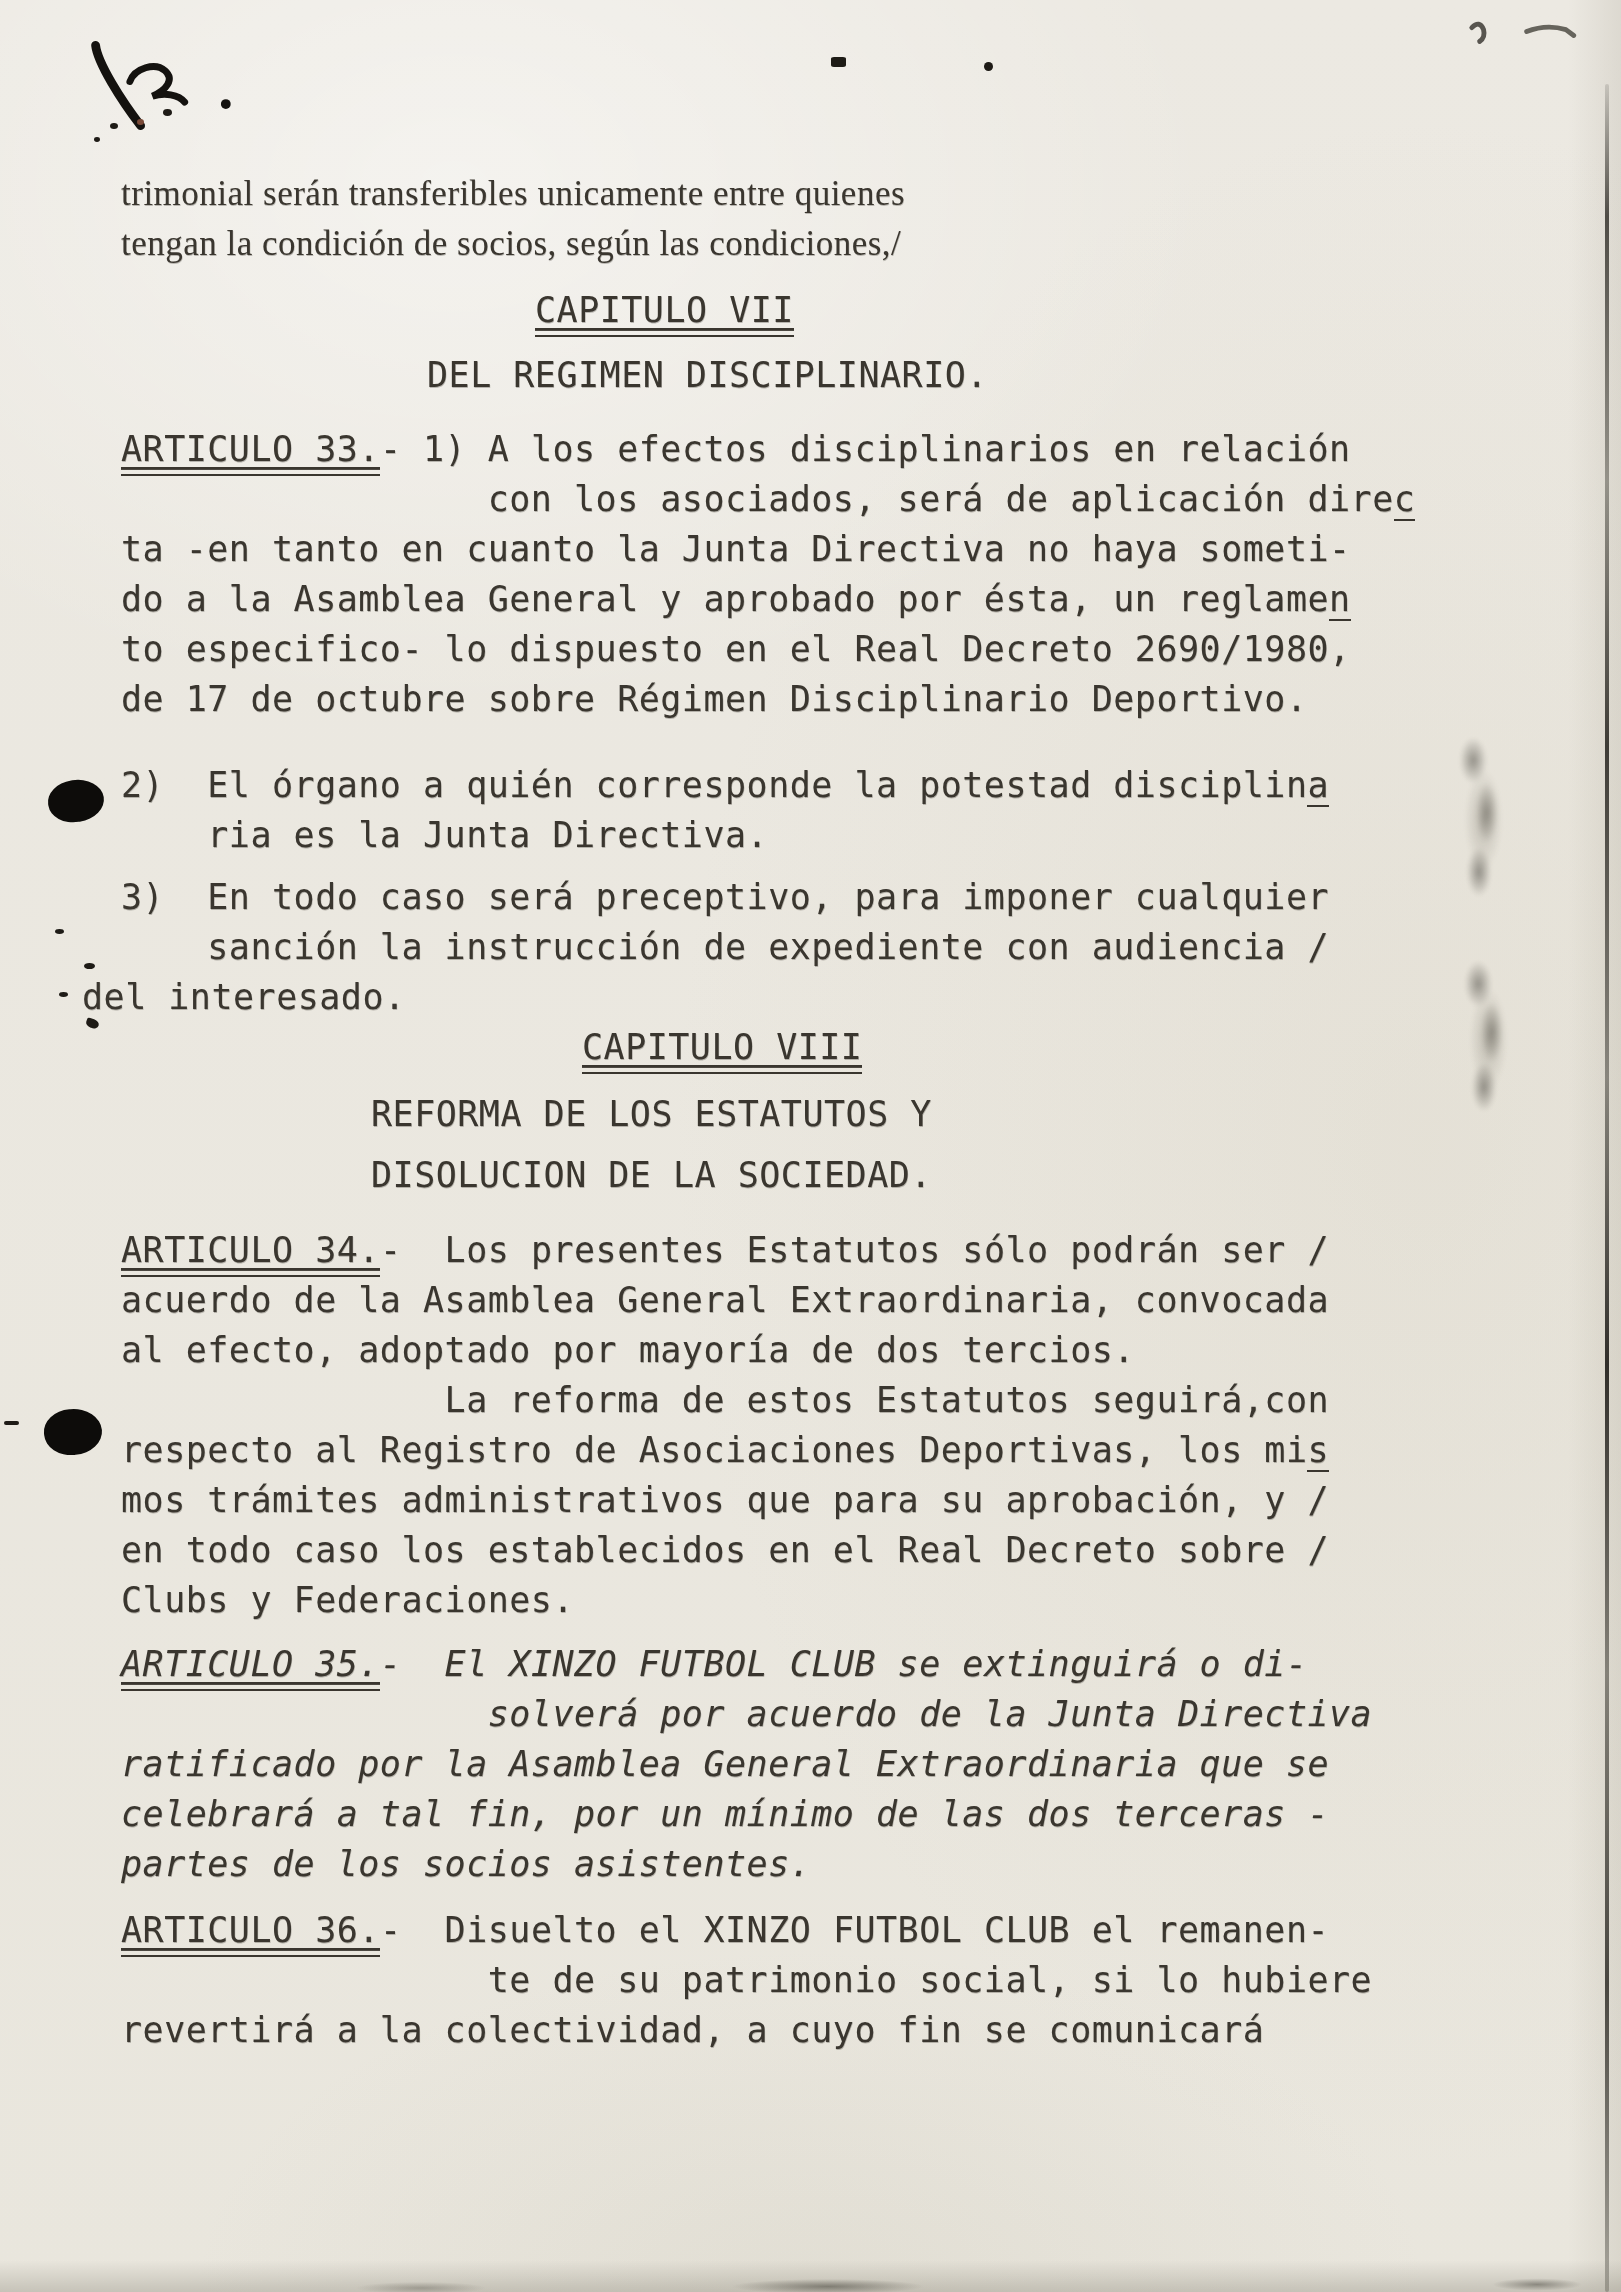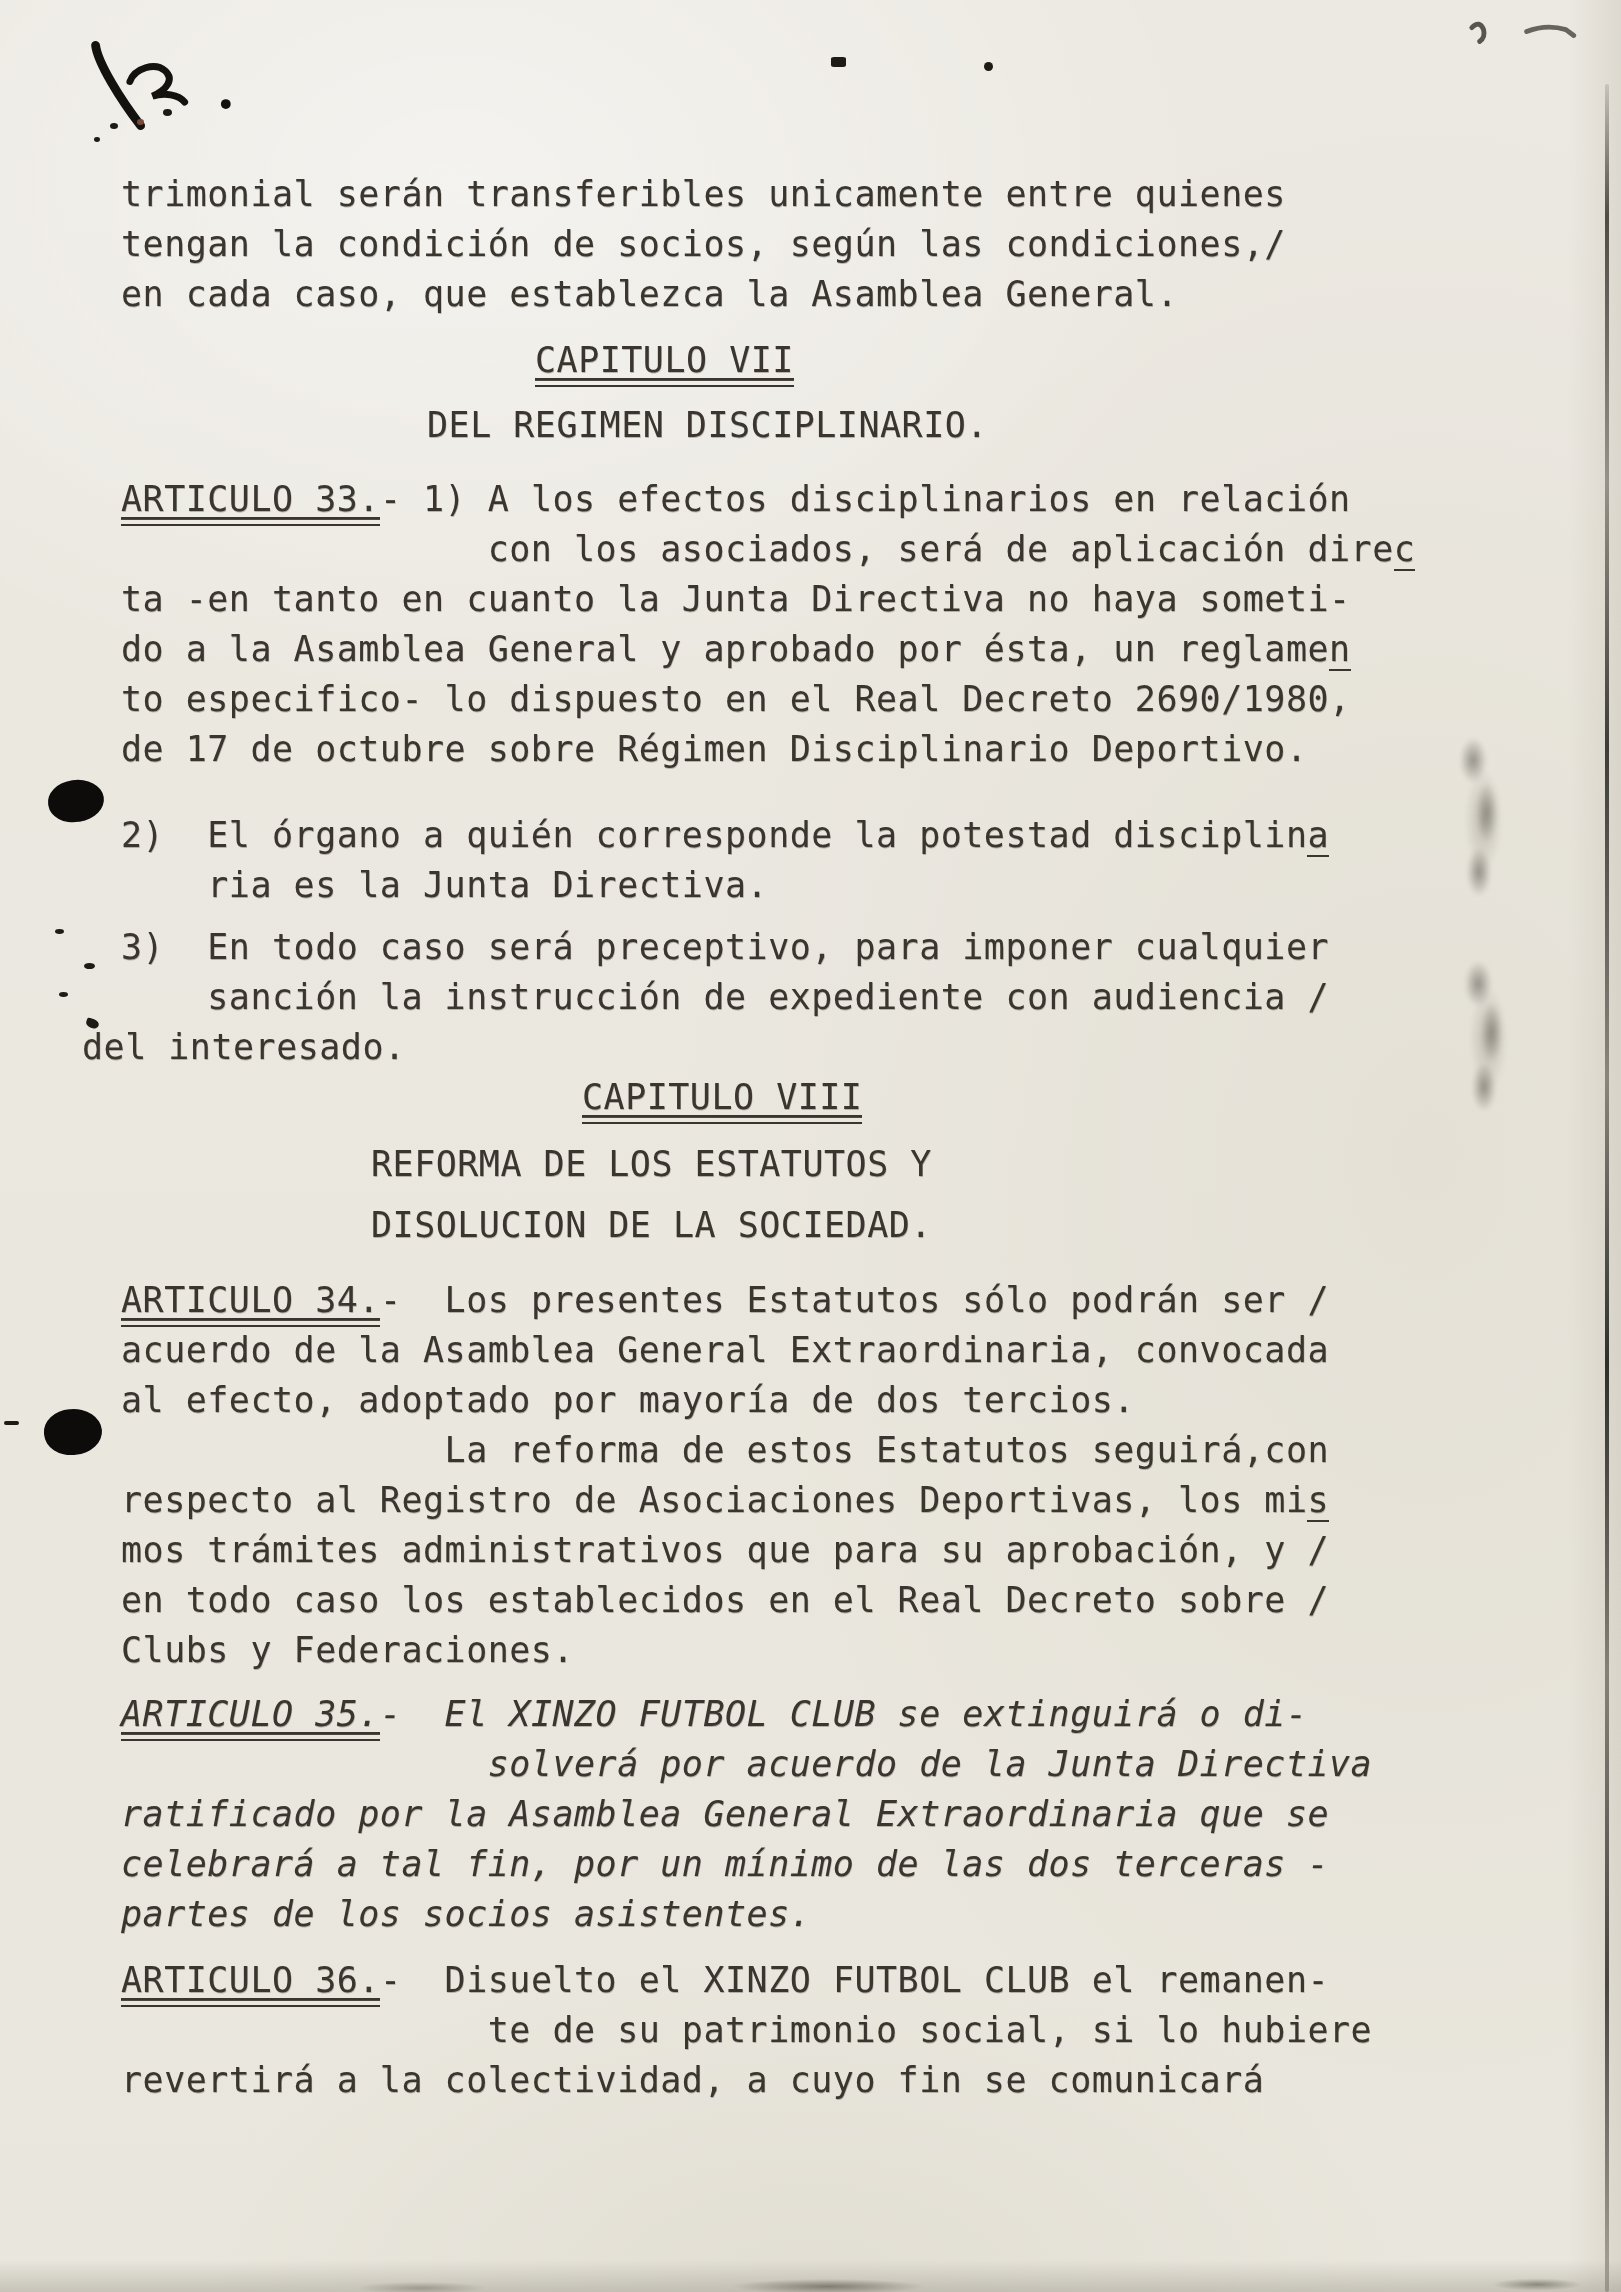--- a/index.html
+++ b/index.html
@@ -27,21 +27,21 @@
   .u2{
     padding-bottom:6.9px;
     background-image:linear-gradient(currentColor,currentColor),linear-gradient(currentColor,currentColor);
     background-size:100% 2.9px,100% 2px;
     background-position:0 calc(100% - 5.9px),0 100%;
     background-repeat:no-repeat;
   }
   .tail{border-bottom:2.9px solid currentColor;}
   .outdent{margin-left:-39px;}
   
-  .b-intro{margin-top:0;}
+  .b-intro{margin-top:0;font-family:Liberation Serif, serif;}
   .b-ch7{margin-top:15.7px;}   .p-ch7{padding-left:414px;}
   .b-sub7{margin-top:3.9px;}   .p-sub7{padding-left:306px;}
   .b-art33{margin-top:13.7px;}
   .b-item2{margin-top:36px;}
   .b-item3{margin-top:11.8px;}
   .b-ch8{margin-top:0;}   .p-ch8{padding-left:461px;}
   .b-sub8{margin-top:5.9px;}   .p-sub8{padding-left:250px;}
   .b-art34{margin-top:13.7px;}
   .b-art35{margin-top:14.7px;font-style:italic;}
   .b-art36{margin-top:16px;}
@@ -115,21 +115,20 @@
   <div class="streak" id="streak1"></div>
   <div class="streak" id="streak2"></div>
   <div id="edge-shade"></div>
   <div id="edge-line"></div>
   <div id="bottom-smear"></div>
 
   <div class="col">
       <div class="blk b-intro">
         <div class="line"><span class="txt">trimonial serán transferibles unicamente entre quienes</span></div>
         <div class="line"><span class="txt">tengan la condición de socios, según las condiciones,/</span></div>
-        <div class="line"><span class="txt">en cada caso, que establezca la Asamblea General.</span></div>
       </div>
       <div class="blk b-ch7">
         <div class="hline p-ch7"><span class="u2">CAPITULO VII</span></div>
       </div>
       <div class="blk b-sub7">
         <div class="hline p-sub7"><span>DEL REGIMEN DISCIPLINARIO.</span></div>
       </div>
       <div class="blk b-art33">
         <div class="line"><span class="lbl u2">ARTICULO 33.</span><span class="txt">- 1) A los efectos disciplinarios en relación</span></div>
         <div class="line"><span class="txt">                 con los asociados, será de aplicación dire</span><span class="tail">c</span></div>

